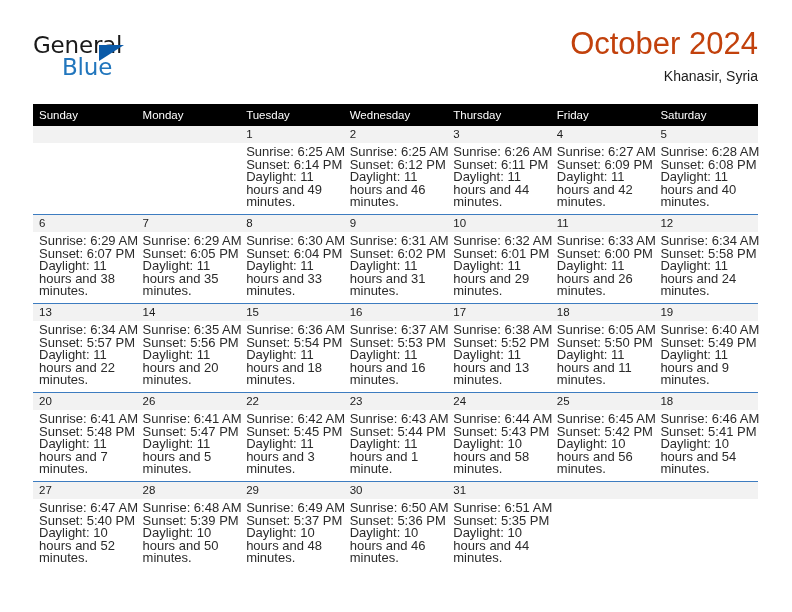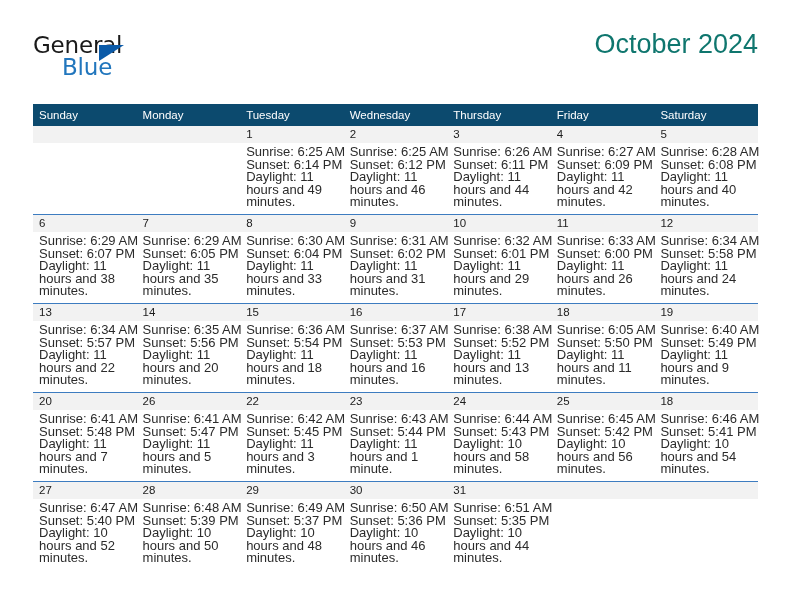--- a/index.html
+++ b/index.html
@@ -64,22 +64,22 @@
     border-bottom: 16px solid transparent;
   }
 
   .title-block {
     position: absolute;
     right: 0;
     top: 0;
     text-align: right;
   }
   .cal-title {
-    font-size: 27px;
-    color: #0f766e;
+    font-size: 31px;
+    color: #c2410c;
     font-weight: normal;
     line-height: 32px;
     white-space: nowrap;
     font-family: "Liberation Sans", sans-serif;
   }
   .cal-subtitle {
     font-size: 14px;
     color: #1c1c1c;
     line-height: 20px;
     margin-top: 6px;
@@ -93,21 +93,21 @@
     left: 33px;
     top: 104px;
     width: 725px;
     border-collapse: collapse;
     table-layout: fixed;
   }
   .calendar th {
     background: #3ا;
   }
   .dow-row th {
-    background: #0c4a6e;
+    background: #000000;
     color: #ffffff;
     font-size: 11.5px;
     font-weight: normal;
     text-align: left;
     padding: 5px 0 5px 6px;
     height: 12px;
     font-family: "Liberation Sans", sans-serif;
   }
   .week-row td {
     vertical-align: top;
@@ -154,20 +154,21 @@
 <div class="page">
 
   <div class="header">
     <div class="logo">
       <span class="logo-general">General</span>
       <span class="logo-triangle"></span>
       <span class="logo-blue">Blue</span>
     </div>
     <div class="title-block">
       <div class="cal-title">October 2024</div>
+      <div class="cal-subtitle">Khanasir, Syria</div>
     </div>
   </div>
 
   <table class="calendar">
     <thead>
       <tr class="dow-row">
         <th>Sunday</th>
         <th>Monday</th>
         <th>Tuesday</th>
         <th>Wednesday</th>

